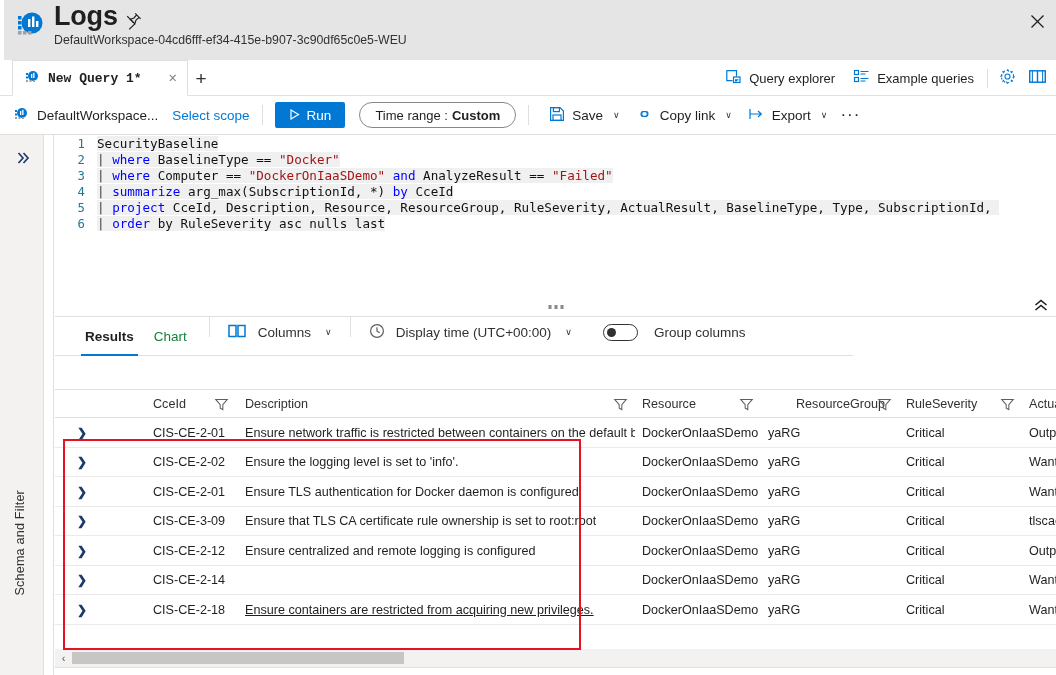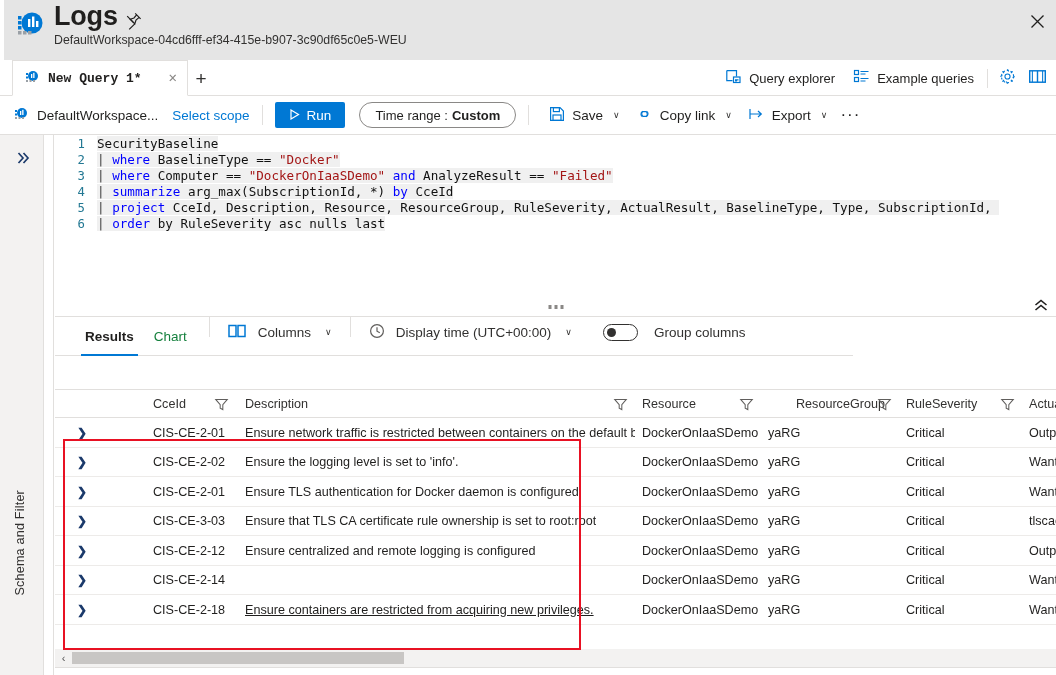--- a/index.html
+++ b/index.html
@@ -410,21 +410,21 @@
             <span class="cell exp" style="left: 22px;">❯</span>
             <span class="cell" style="left: 98px;">CIS-CE-2-01</span>
             <span class="cell" style="left: 190px; max-width: 390px;">Ensure TLS authentication for Docker daemon is configured</span>
             <span class="cell" style="left: 587px;">DockerOnIaaSDemo</span>
             <span class="cell" style="left: 713px;">yaRG</span>
             <span class="cell" style="left: 851px;">Critical</span>
             <span class="cell" style="left: 974px; max-width: 82px;">Wanted: tlsverif</span>
           </div>
           <div class="trow">
             <span class="cell exp" style="left: 22px;">❯</span>
-            <span class="cell" style="left: 98px;">CIS-CE-3-03</span>
+            <span class="cell" style="left: 98px;">CIS-CE-3-09</span>
             <span class="cell" style="left: 190px; max-width: 390px;">Ensure that TLS CA certificate rule ownership is set to root:root</span>
             <span class="cell" style="left: 587px;">DockerOnIaaSDemo</span>
             <span class="cell" style="left: 713px;">yaRG</span>
             <span class="cell" style="left: 851px;">Critical</span>
             <span class="cell" style="left: 974px; max-width: 82px;">tlscacert is misc</span>
           </div>
           <div class="trow">
             <span class="cell exp" style="left: 22px;">❯</span>
             <span class="cell" style="left: 98px;">CIS-CE-2-12</span>
             <span class="cell" style="left: 190px; max-width: 390px;">Ensure centralized and remote logging is configured</span>

